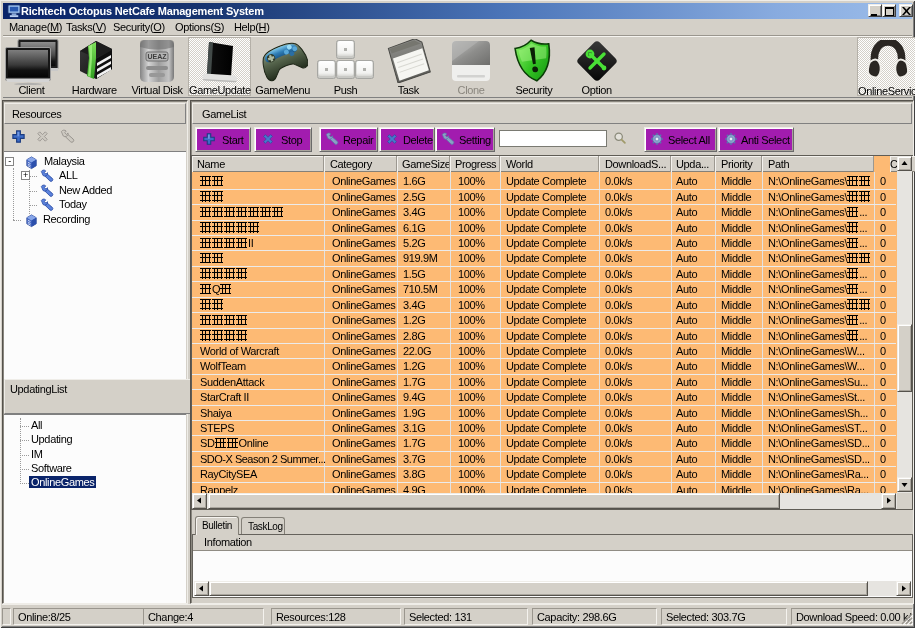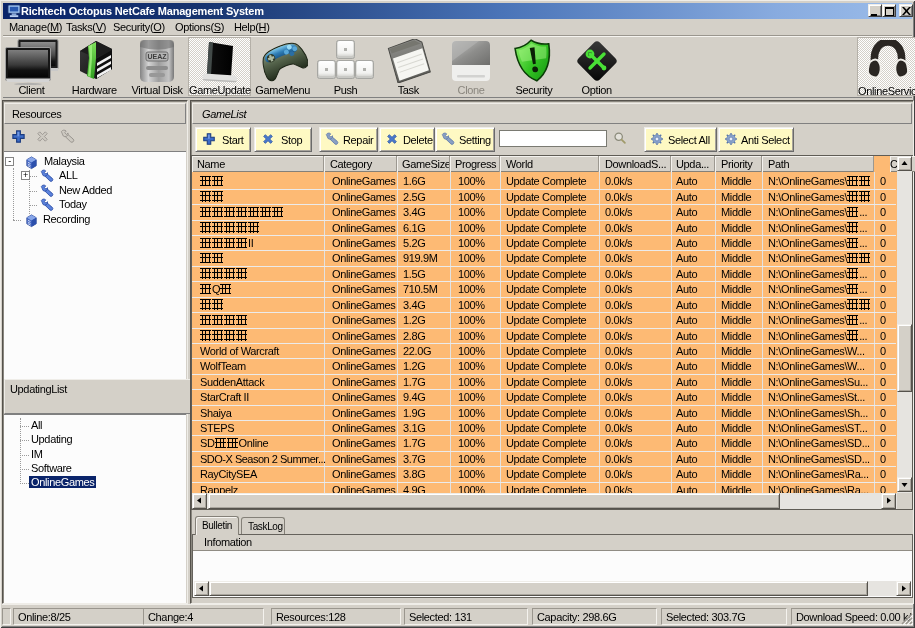--- a/index.html
+++ b/index.html
@@ -47,23 +47,23 @@
 #uplist { position:absolute; left:1px; top:313px; width:182px; height:189px; background:#fcfcfc;
   border-top:1px solid #808080; }
 .trow-l { position:absolute; height:15px; white-space:nowrap; }
 .sel { background:#0a246a; color:#fff; padding:0 2px; }
 .dot-v { position:absolute; border-left:1px dotted #9a9a9a; }
 .dot-h { position:absolute; border-top:1px dotted #9a9a9a; }
 .expbox { position:absolute; width:9px; height:9px; background:#fff; border:1px solid #848484;
   font-size:9px; line-height:7px; text-align:center; }
 #mainpanel { position:absolute; left:190px; top:100px; width:724px; height:504px;
   border:1px solid; border-color:#55524c #efede8 #efede8 #55524c; box-shadow:inset 1px 1px 0 #8a877f; }
-#gamehdr { position:absolute; left:1px; top:2px; width:720px; height:21px; padding:4px 0 0 9px;font-style:italic; }
+#gamehdr { position:absolute; left:1px; top:2px; width:720px; height:21px; padding:4px 0 0 9px; }
 #gltb { position:absolute; left:1px; top:23px; width:720px; height:31px; background:#d4d0c8; }
-.btn { position:absolute; top:3px; height:25px; background:#fef9c3; border:1px solid;
+.btn { position:absolute; top:3px; height:25px; background:#a21caf; border:1px solid;
   border-color:#efede8 #6a6a6a #6a6a6a #efede8; box-shadow:inset 1px 1px 0 #fff, inset -1px -1px 0 #a8a49c;
   font-size:11px; white-space:nowrap; }
 .btn .bico { position:absolute; left:6px; top:4px; }
 .btn .btxt { position:absolute; top:6px; }
 #tablewrap { position:absolute; left:0px; top:54px; width:722px; height:355px; background:#fdba74;
   border:1px solid #5f5c55; }
 .th { position:absolute; top:0; height:16px; background:#d4d0c8;
   border-right:1px solid #9c9890; box-shadow:inset 1px 1px 0 #f4f2ee, inset 0 -1px 0 #848078;
   white-space:nowrap; overflow:hidden; padding-top:2px; }
 .trow { position:absolute; left:0; width:704px; height:15px; }

